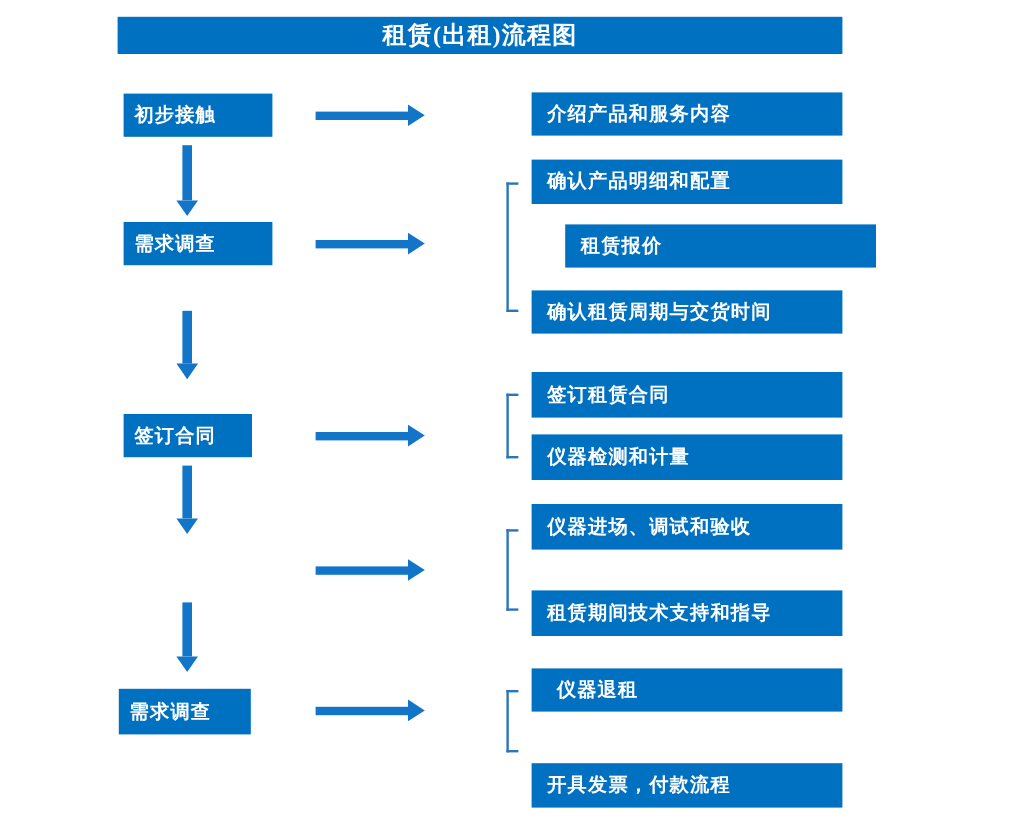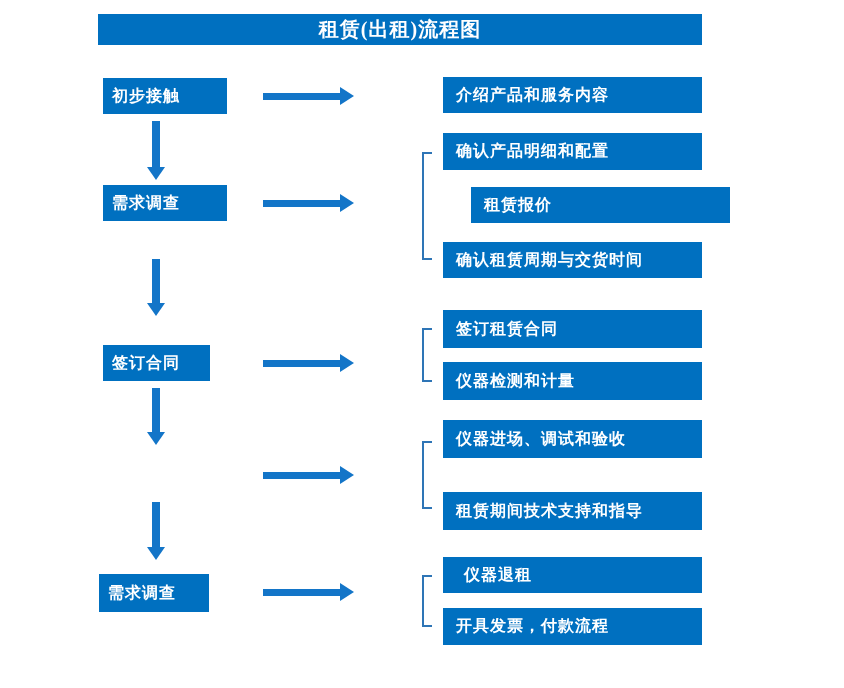--- a/index.html
+++ b/index.html
@@ -105,15 +105,15 @@
   <div class="box detail" style="top:187px;height:36px;margin-left:28px;">租赁报价</div>
   <div class="box detail" style="top:242px;height:36px;">确认租赁周期与交货时间</div>
 
   <div class="box detail" style="top:310px;height:38px;">签订租赁合同</div>
   <div class="box detail" style="top:362px;height:38px;">仪器检测和计量</div>
 
   <div class="box detail" style="top:420px;height:38px;">仪器进场、调试和验收</div>
   <div class="box detail" style="top:492px;height:38px;">租赁期间技术支持和指导</div>
 
   <div class="box detail" style="top:557px;height:36px;padding-left:21px;">仪器退租</div>
-  <div class="box detail" style="top:608px;height:37px;text-align:center;">开具发票，付款流程</div>
+  <div class="box detail" style="top:636px;height:37px;text-align:center;">开具发票，付款流程</div>
 
 </div>
 
 </body></html>

